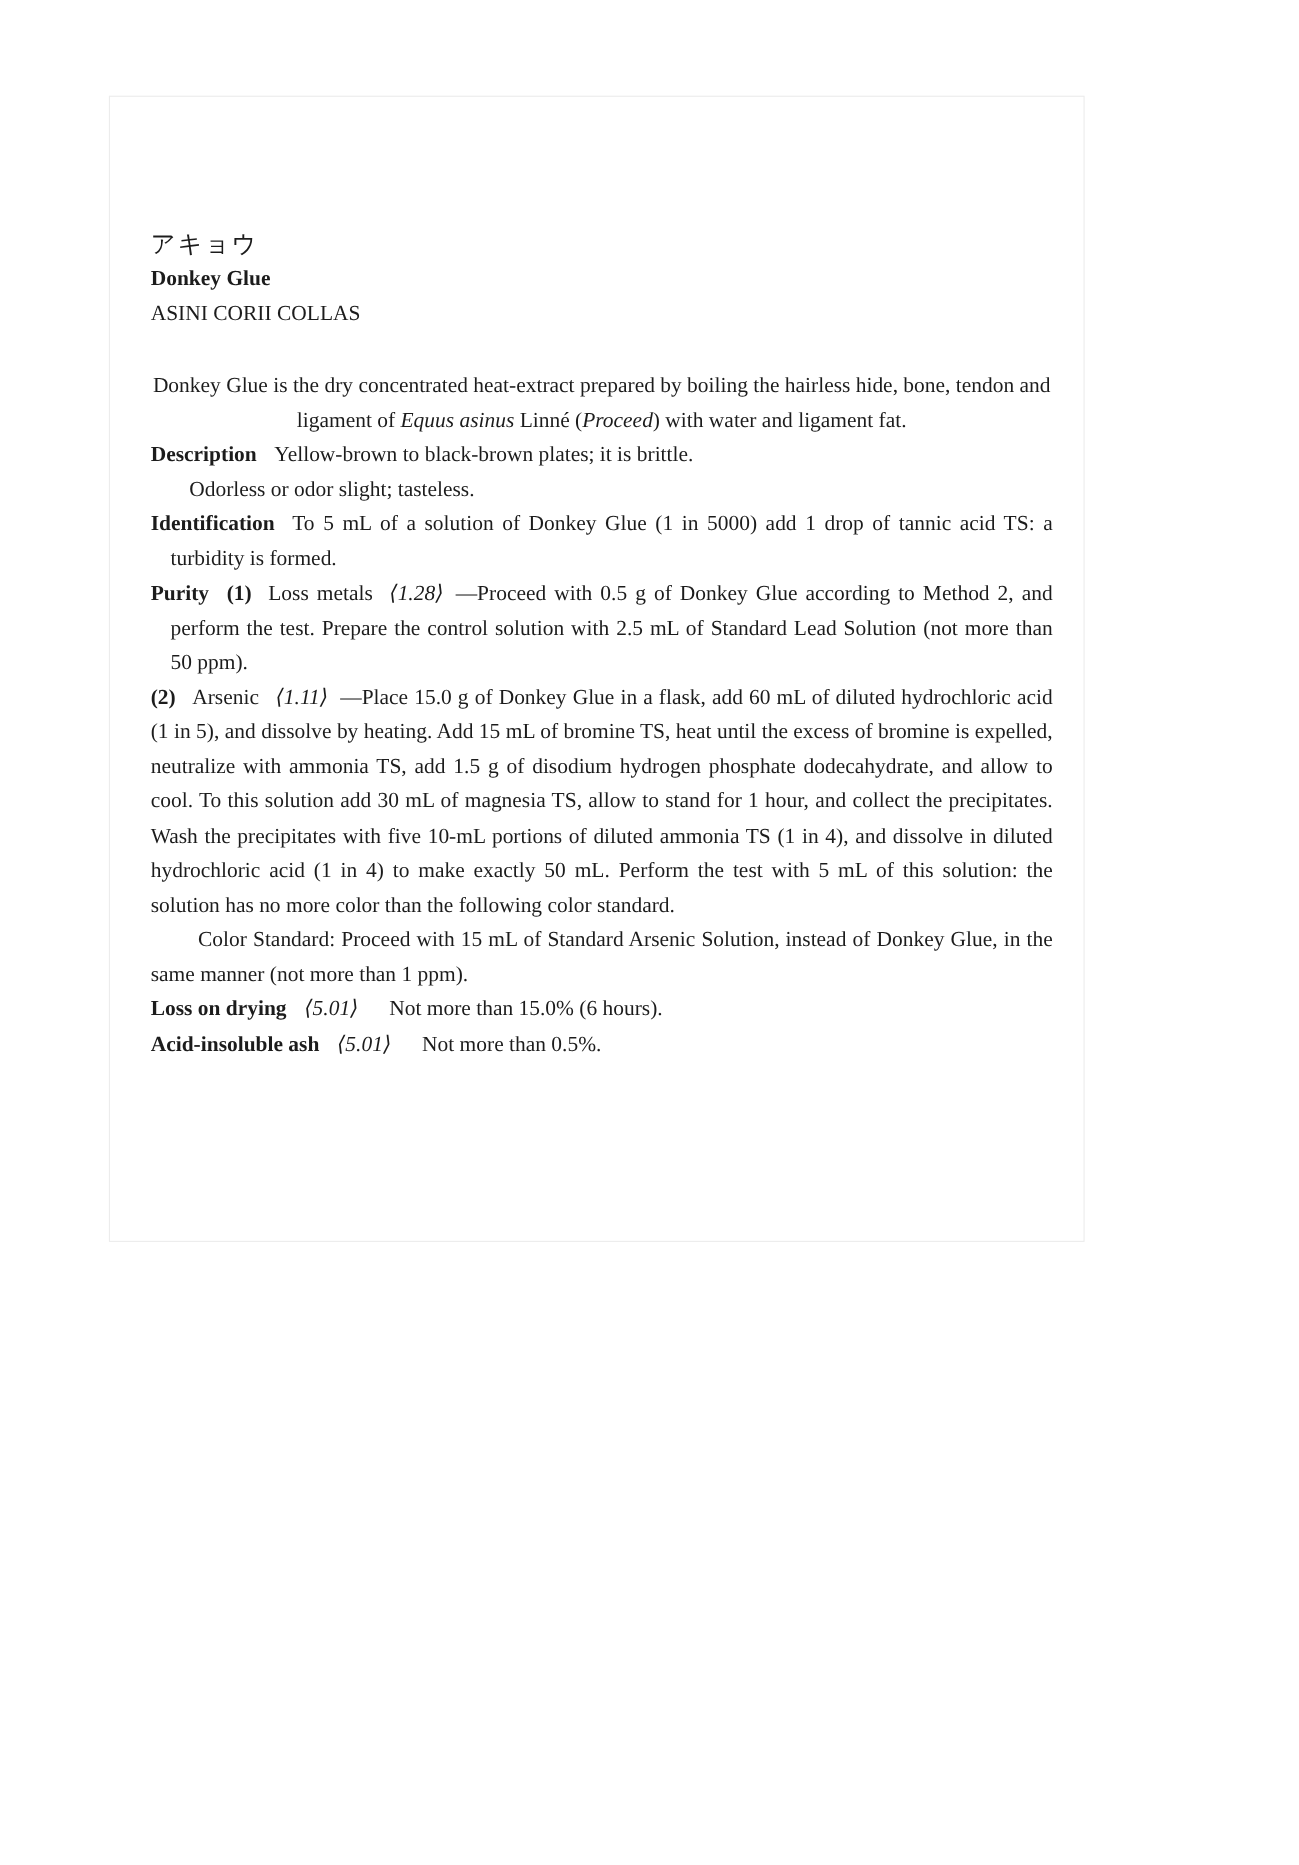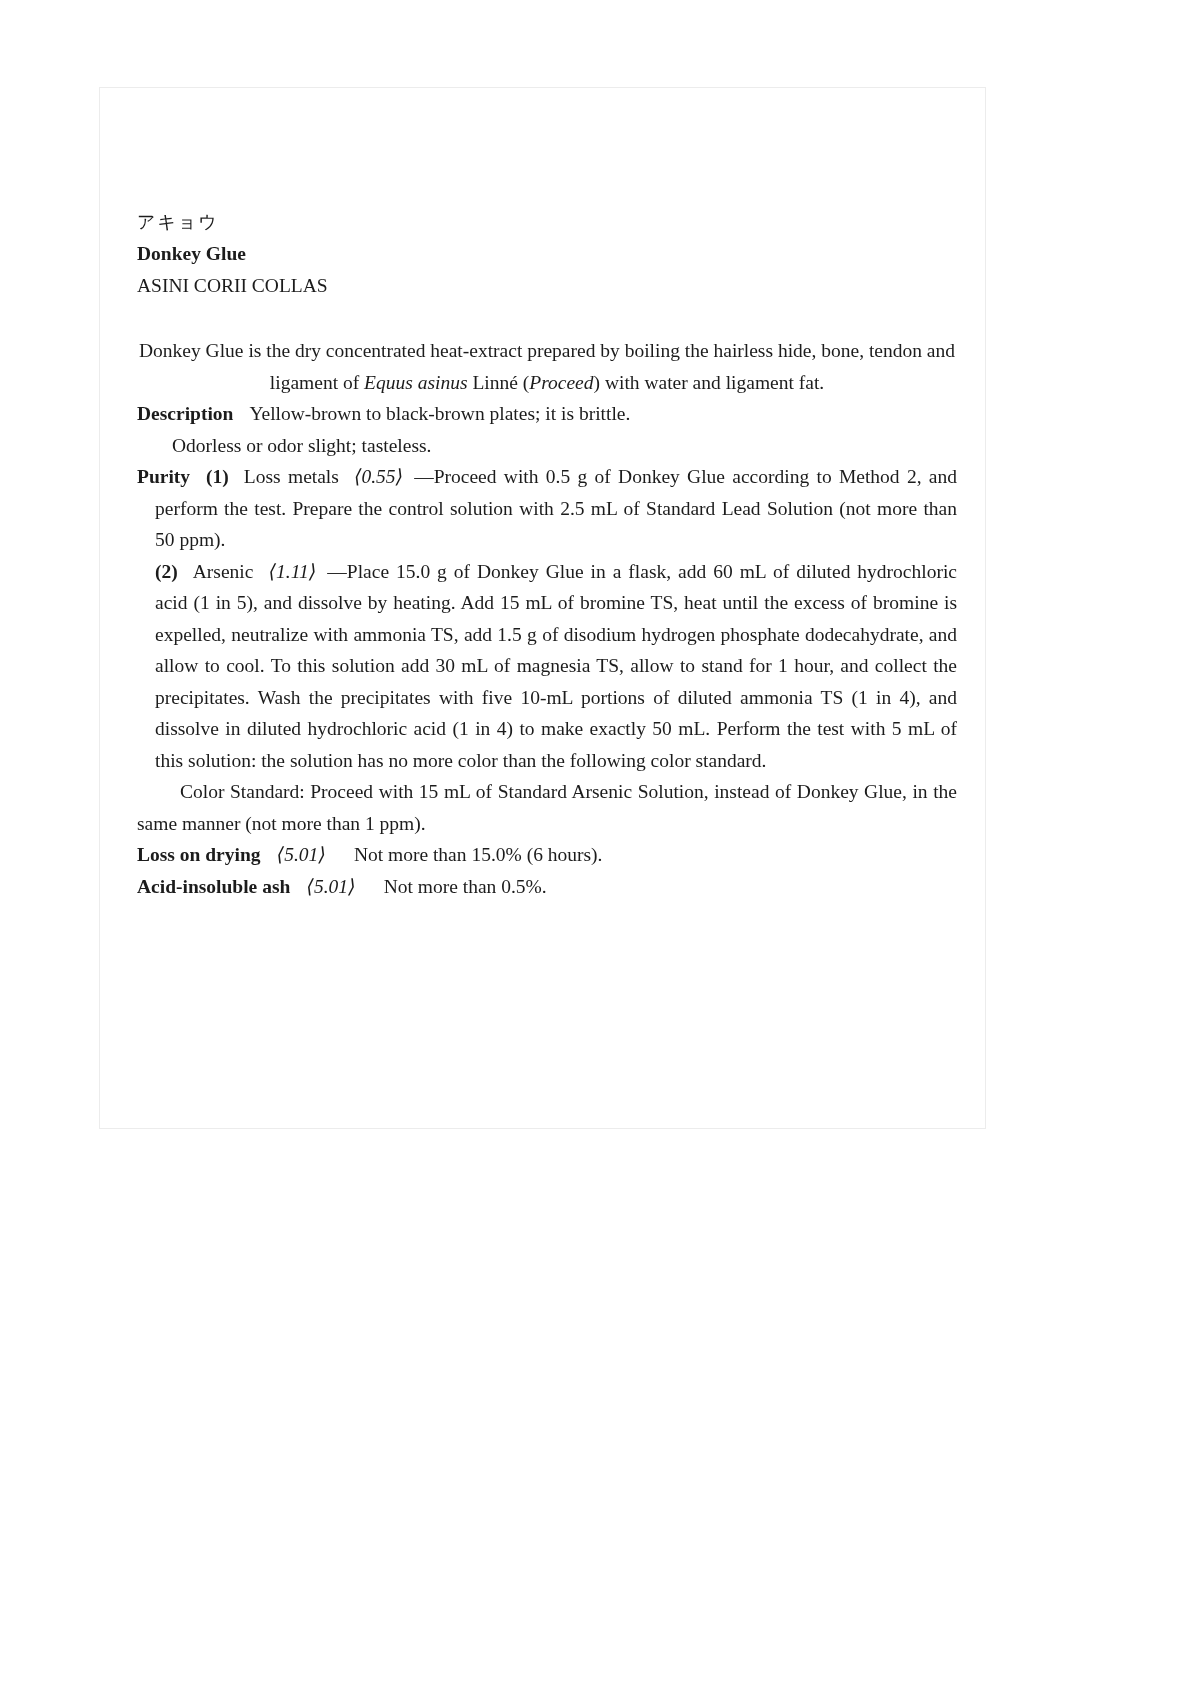--- a/index.html
+++ b/index.html
@@ -19,21 +19,21 @@
     min-height: 1040px;
     margin: 88px 0 0 100px;
     background: #ffffff;
     box-shadow: 0 0 0 1px #ececec;
     padding: 118px 28px 70px 37px;
     font-size: 19.5px;
     line-height: 31.5px;
   }
   p { margin: 0; }
   .kana {
-    font-size: 18px;
+    font-size: 22px;
     line-height: 32px;
     letter-spacing: 2px;
   }
   .title {
     font-weight: bold;
     line-height: 32px;
   }
   .latin {
     line-height: 32px;
   }
@@ -43,21 +43,20 @@
   }
   .justify { text-align: justify; }
   .hang {
     padding-left: 18px;
     text-indent: -18px;
   }
   .cont-line {
     padding-left: 35px;
   }
   .sub {
-    margin-left: 18px;
   }
   .colorstd {
     text-indent: 43px;
   }
   .lbl {
     font-weight: bold;
     margin-right: 16px;
   }
   .num {
     font-weight: bold;
@@ -82,22 +81,23 @@
 
   <div class="kana">アキョウ</div>
   <div class="title">Donkey Glue</div>
   <div class="latin">ASINI CORII COLLAS</div>
 
   <p class="intro"><span>Donkey Glue is the dry concentrated heat-extract prepared by boiling the hairless hide, bone, tendon and ligament of </span><i>Equus asinus</i><span> Linné (</span><i>Proceed</i><span>) with water and ligament fat.</span></p>
 
   <p class="entry hang"><b class="lbl">Description</b><span>Yellow-brown to black-brown plates; it is brittle.</span></p>
   <div class="cont-line">Odorless or odor slight; tasteless.</div>
 
+  <p class="entry hang justify"><b class="lbl">Identification</b><span>To 5 mL of a solution of Donkey Glue (1 in 5000) add 1 drop of tannic acid TS: a turbidity is formed.</span></p>
 
-  <p class="entry hang justify"><b class="lbl">Purity</b><b class="num">(1)</b><span class="name">Loss metals</span><span class="ref">⟨0.55⟩</span><span>—Proceed with 0.5 g of Donkey Glue according to Method 2, and perform the test. Prepare the control solution with 2.5 mL of Standard Lead Solution (not more than 50 ppm).</span></p>
+  <p class="entry hang justify"><b class="lbl">Purity</b><b class="num">(1)</b><span class="name">Loss metals</span><span class="ref">⟨1.28⟩</span><span>—Proceed with 0.5 g of Donkey Glue according to Method 2, and perform the test. Prepare the control solution with 2.5 mL of Standard Lead Solution (not more than 50 ppm).</span></p>
 
   <p class="entry sub justify"><b class="num">(2)</b><span class="name">Arsenic</span><span class="ref">⟨1.11⟩</span><span>—Place 15.0 g of Donkey Glue in a flask, add 60 mL of diluted hydrochloric acid (1 in 5), and dissolve by heating. Add 15 mL of bromine TS, heat until the excess of bromine is expelled, neutralize with ammonia TS, add 1.5 g of disodium hydrogen phosphate dodecahydrate, and allow to cool. To this solution add 30 mL of magnesia TS, allow to stand for 1 hour, and collect the precipitates. Wash the precipitates with five 10-mL portions of diluted ammonia TS (1 in 4), and dissolve in diluted hydrochloric acid (1 in 4) to make exactly 50 mL. Perform the test with 5 mL of this solution: the solution has no more color than the following color standard.</span></p>
 
   <p class="entry colorstd justify">Color Standard: Proceed with 15 mL of Standard Arsenic Solution, instead of Donkey Glue, in the same manner (not more than 1 ppm).</p>
 
   <p class="entry hang"><b class="lbl">Loss on drying</b><span class="ref gap-after">⟨5.01⟩</span><span>Not more than 15.0%  (6 hours).</span></p>
 
   <p class="entry hang"><b class="lbl">Acid-insoluble ash</b><span class="ref gap-after">⟨5.01⟩</span><span>Not more than 0.5%.</span></p>
 
 

